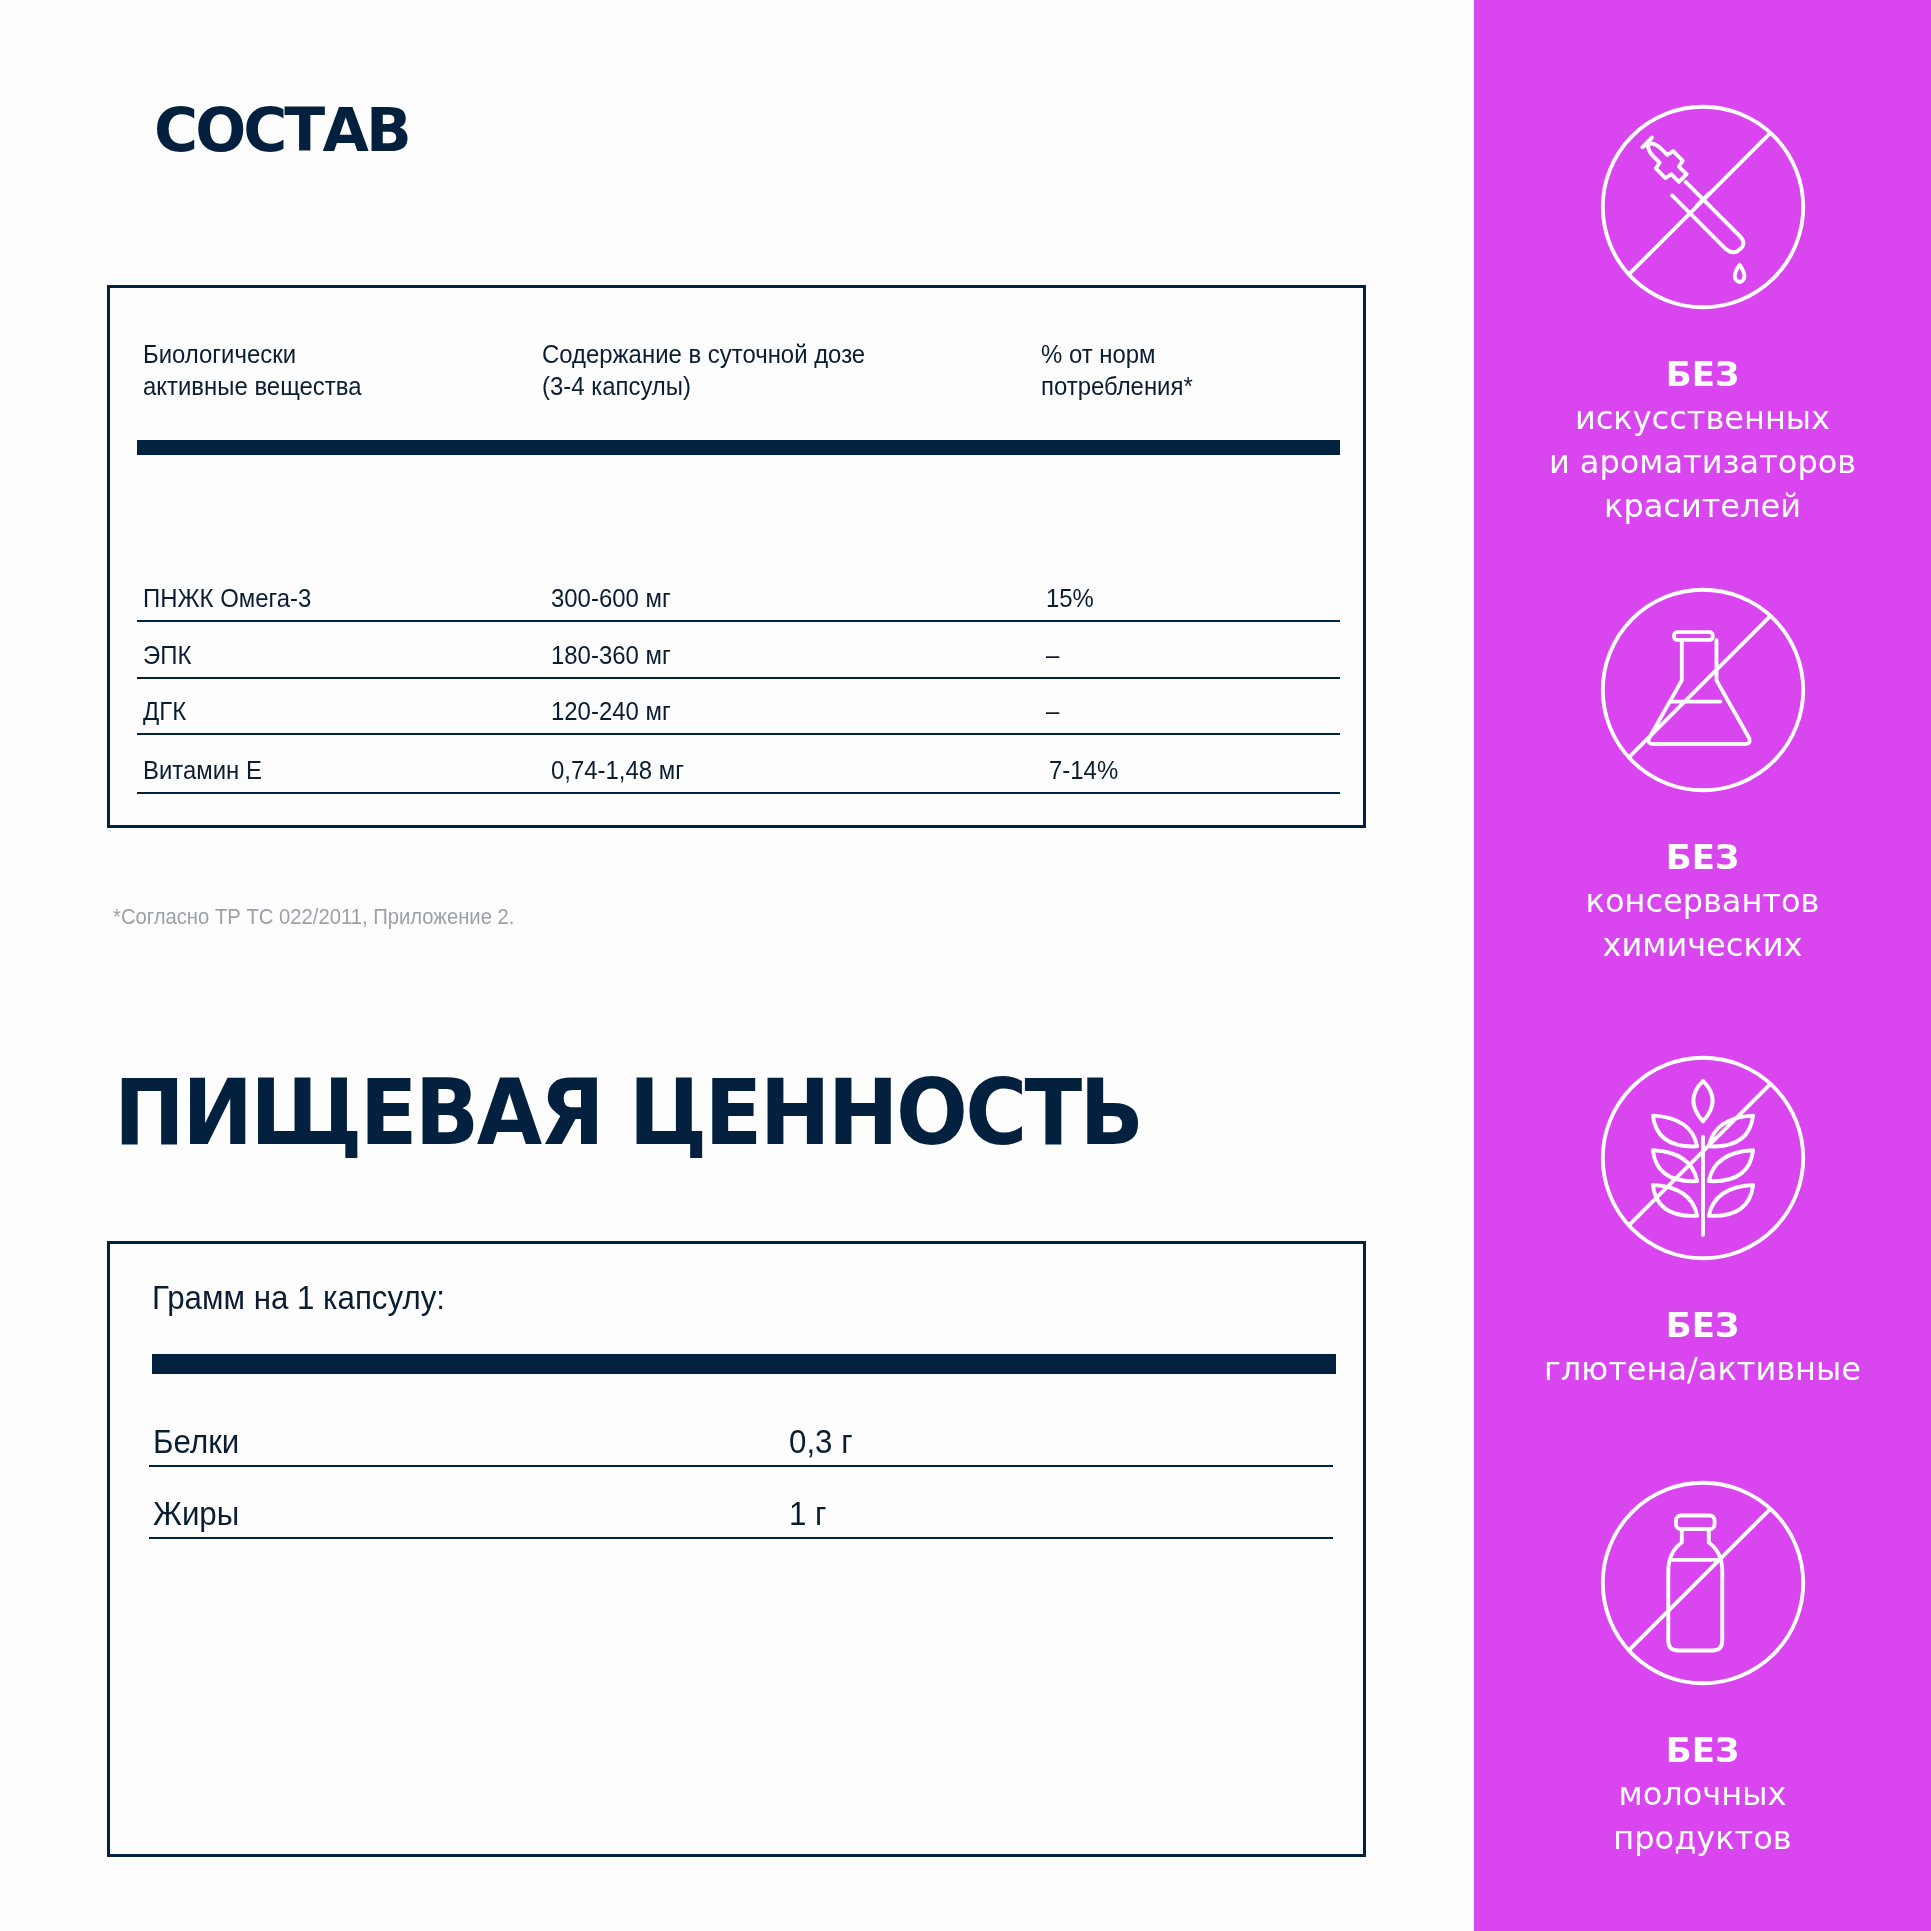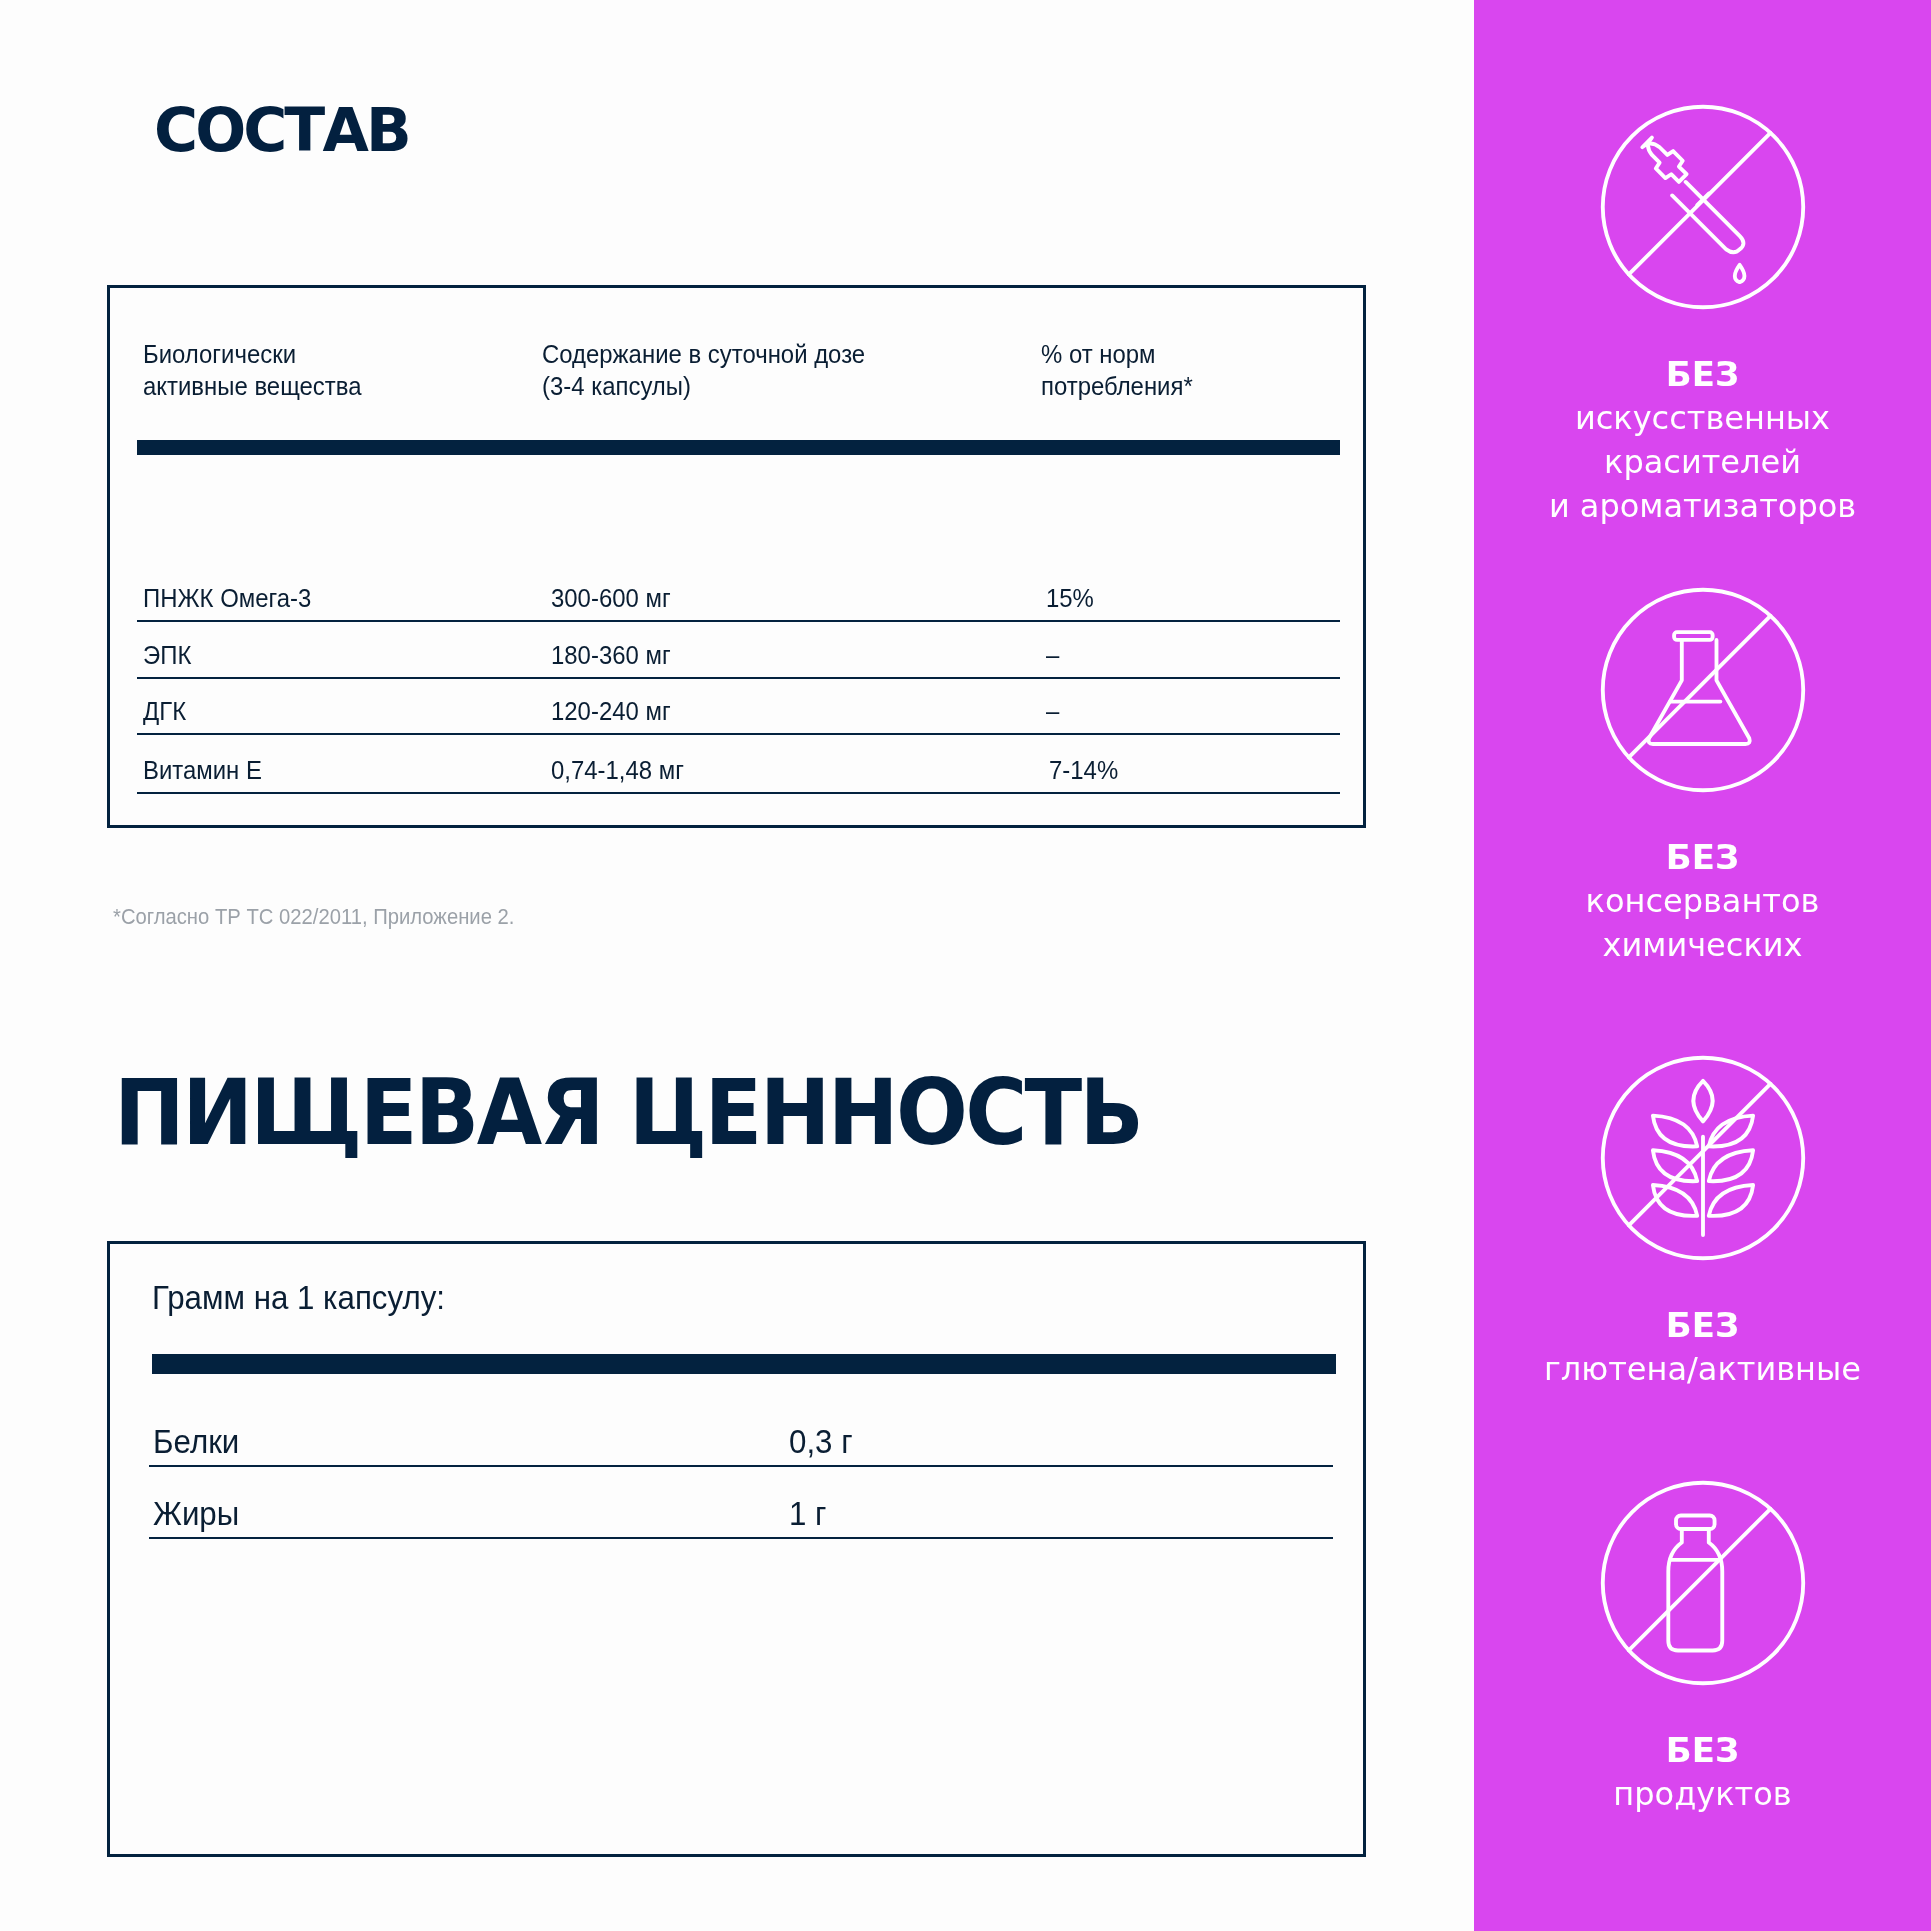--- a/index.html
+++ b/index.html
@@ -98,22 +98,22 @@
     <svg width="212" height="212" viewBox="0 0 220 220" fill="none" stroke="#fff" stroke-width="4" stroke-linecap="round" stroke-linejoin="round">
       <circle cx="110" cy="110" r="104"></circle>
       <line x1="33" y1="180" x2="180" y2="33"></line>
       <path d="M57 38 q-8 8 0 18 l8 8 l-4 6 l10 10 l6 -4 l8 8 l8 -8 l-8 -8 l4 -6 l-10 -10 l-6 4 l-8 -8 q-10 -8 -18 0z"></path>
       <path d="M92 84 l56 56 q8 8 0 14 q-6 6 -14 0 l-56 -56"></path>
       <line x1="104" y1="108" x2="116" y2="96"></line>
       <path d="M148 170 q-10 14 0 18 q10 -4 0 -18z"></path>
     </svg>
     <div class="bez" style="margin-top:39px;">БЕЗ</div>
     <div class="desc">искусственных</div>
+    <div class="desc">и ароматизаторов</div>
     <div class="desc">красителей</div>
-    <div class="desc">и ароматизаторов</div>
   </div>
 
   <div class="feature" style="top:584px;">
     <svg width="212" height="212" viewBox="0 0 220 220" fill="none" stroke="#fff" stroke-width="4" stroke-linecap="round" stroke-linejoin="round">
       <circle cx="110" cy="110" r="104"></circle>
       <line x1="33" y1="180" x2="180" y2="33"></line>
       <rect x="80" y="50" width="40" height="8" rx="3"></rect>
       <path d="M88 58 v42 l-34 60 q-2 6 4 6 h96 q6 0 4 -6 l-34 -60 v-42"></path>
       <line x1="76" y1="122" x2="128" y2="122"></line>
     </svg>
@@ -141,16 +141,17 @@
 
   <div class="feature" style="top:1477px;">
     <svg width="212" height="212" viewBox="0 0 220 220" fill="none" stroke="#fff" stroke-width="4" stroke-linecap="round" stroke-linejoin="round">
       <circle cx="110" cy="110" r="104"></circle>
       <line x1="33" y1="180" x2="180" y2="33"></line>
       <rect x="82" y="40" width="40" height="14" rx="5"></rect>
       <path d="M88 54 v14 q-14 10 -14 30 v72 q0 10 10 10 h36 q10 0 10 -10 v-72 q0 -20 -14 -30 v-14"></path>
       <line x1="76" y1="86" x2="128" y2="86"></line>
     </svg>
     <div class="bez" style="margin-top:39px;">БЕЗ</div>
+    <div class="desc">молочных</div>
     <div class="desc">продуктов</div>
   </div>
 </div>
 
 
 </body></html>

